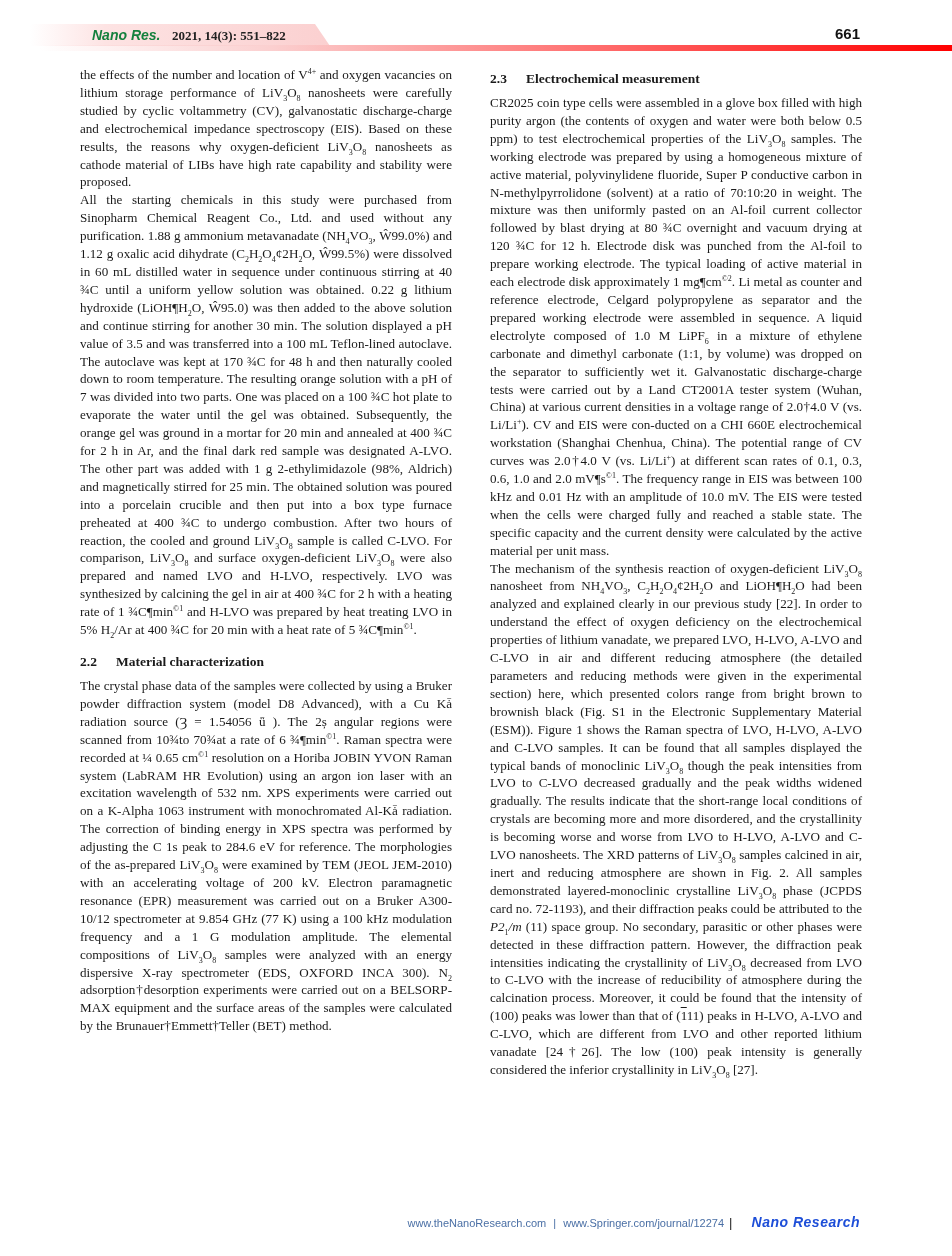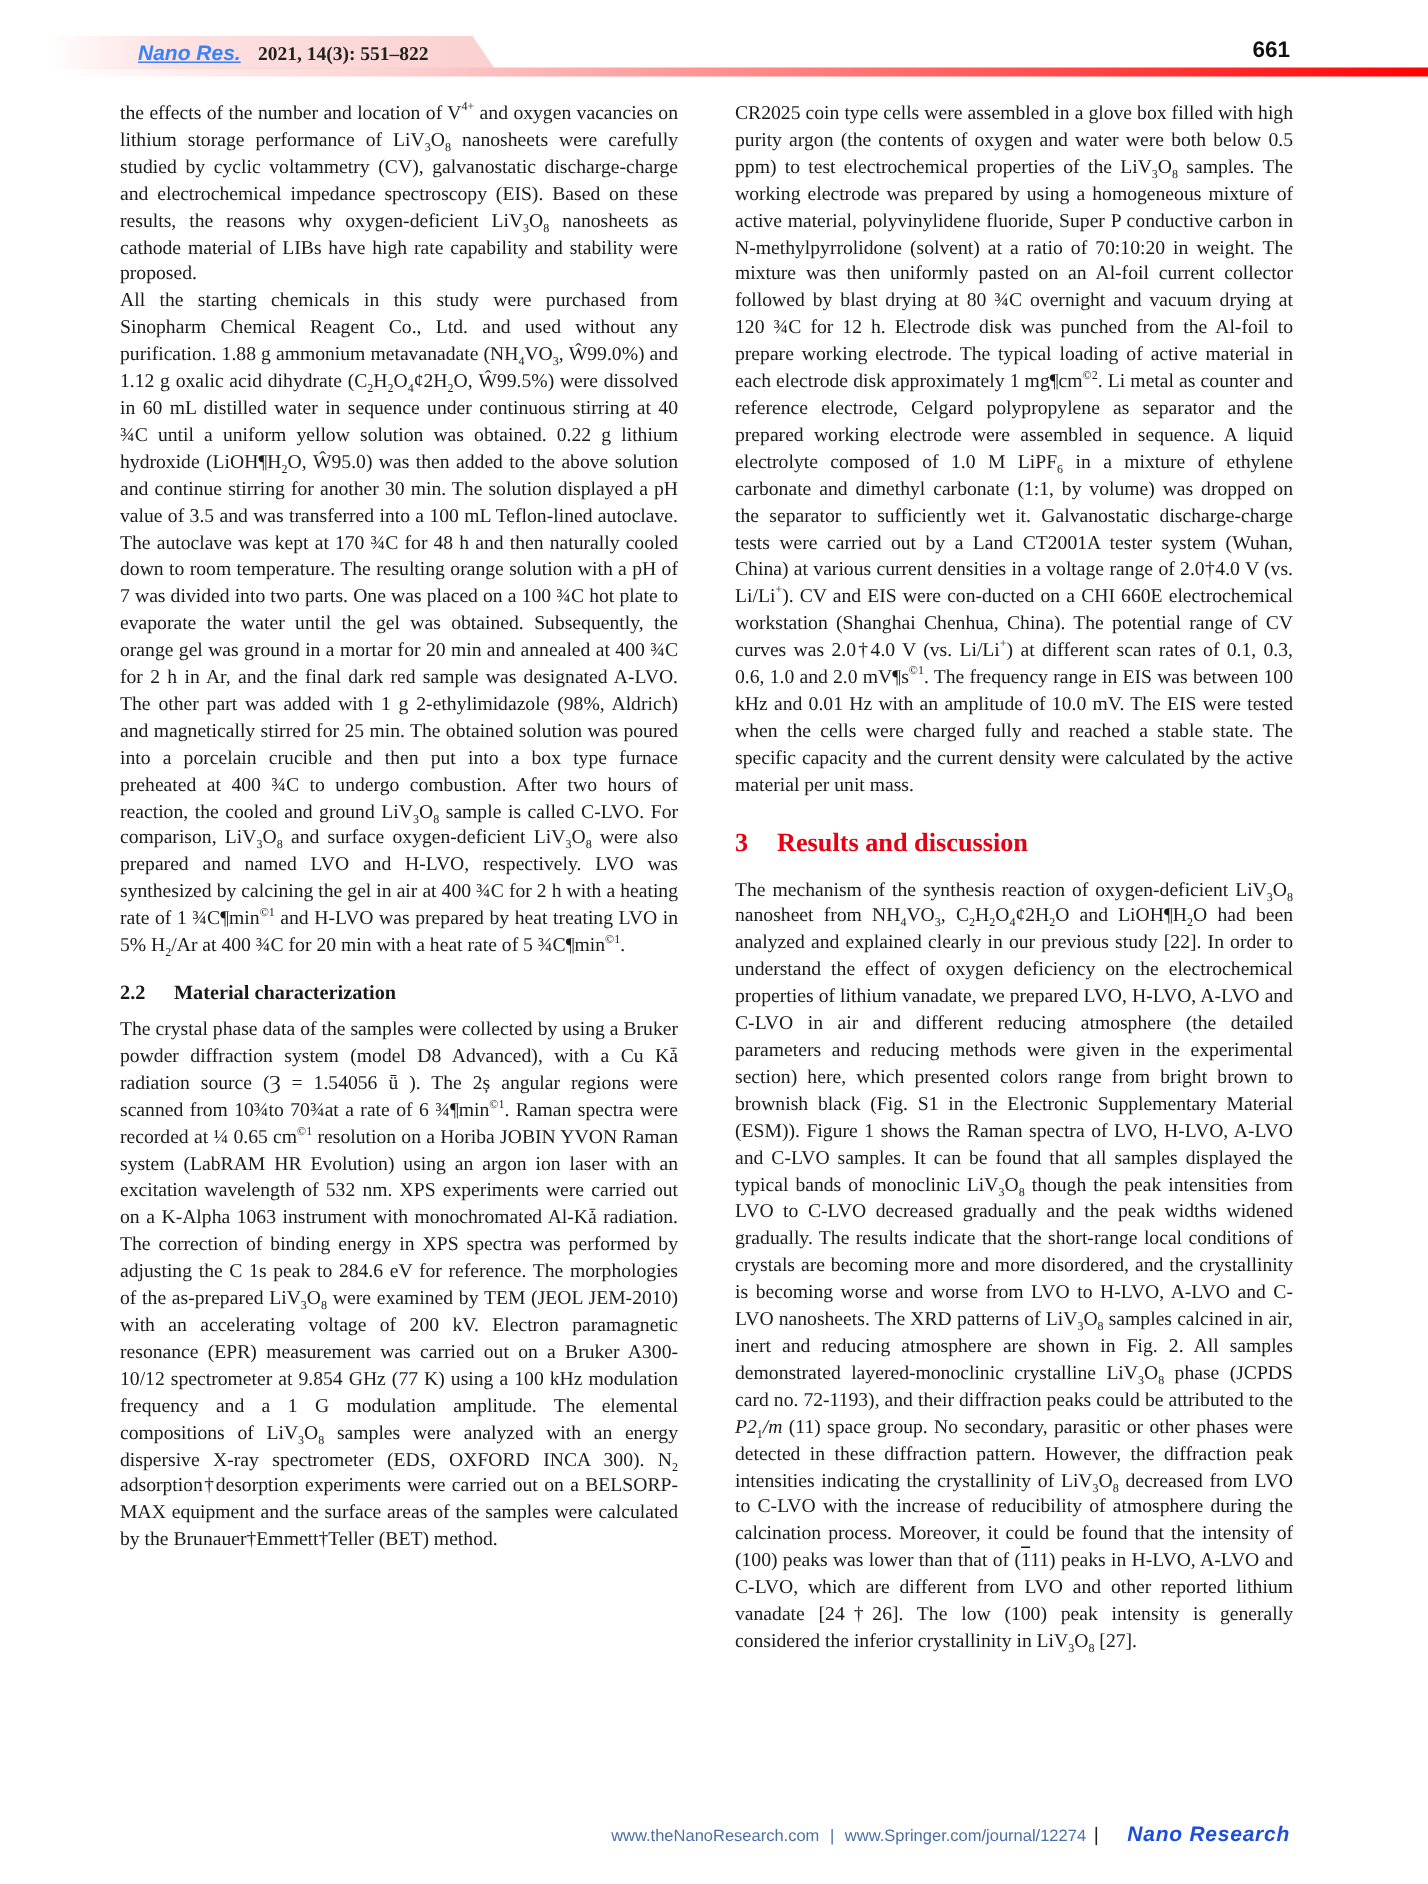--- a/index.html
+++ b/index.html
@@ -4,21 +4,21 @@
 <style>
   html, body { margin: 0; padding: 0; background: #ffffff; }
   body { width: 952px; height: 1256px; position: relative; overflow: hidden; font-family: "Liberation Serif", "DejaVu Serif", serif; color: #1a1a1a; }
 
   .header { position: absolute; left: 0; top: 0; width: 952px; height: 56px; }
   .header-tab { position: absolute; left: 30px; top: 24px; width: 300px; height: 22px;
     background: linear-gradient(90deg, rgba(255,255,255,0) 0%, #fde3e3 25%, #fbd0d0 100%);
     clip-path: polygon(0 0, 95% 0, 100% 100%, 0 100%); }
   .header-bar { position: absolute; left: 40px; top: 45px; width: 912px; height: 6px;
     background: linear-gradient(90deg, rgba(255,255,255,0) 0%, #fbd0d0 25%, #ff7070 60%, #ff0000 100%); }
-  .header-journal { position: absolute; left: 92px; top: 27px; font-family: "Liberation Sans", sans-serif; font-style: italic; font-weight: bold; font-size: 14px; color: #3b82f6; text-decoration: underline; }
+  .header-journal { position: absolute; left: 92px; top: 27px; font-family: "Liberation Sans", sans-serif; font-style: italic; font-weight: bold; font-size: 14px; color: #15803d; }
   .header-citation { position: absolute; left: 172px; top: 28px; font-family: "Liberation Serif", serif; font-weight: bold; font-size: 13px; color: #222; }
   .header-page { position: absolute; right: 92px; top: 25px; font-family: "Liberation Sans", sans-serif; font-weight: bold; font-size: 15px; color: #111; }
 
   .col { position: absolute; top: 66px; width: 372px; font-size: 13.1px; line-height: 17.9px; text-align: justify; }
   .col-left { left: 80px; }
   .col-right { left: 490px; }
 
   .col p { margin: 0; }
   .sec { color: #e60012; font-weight: bold; font-size: 17.5px; margin: 18px 0 12px 0; line-height: 22px; }
   .sec .num { display: inline-block; width: 28px; }
@@ -50,23 +50,23 @@
   <p><span>the effects of the number and location of V</span><sup>4+</sup><span> and oxygen vacancies on lithium storage performance of LiV</span><sub>3</sub><span>O</span><sub>8</sub><span> nanosheets were carefully studied by cyclic voltammetry (CV), galvanostatic discharge-charge and electrochemical impedance spectroscopy (EIS). Based on these results, the reasons why oxygen-deficient LiV</span><sub>3</sub><span>O</span><sub>8</sub><span> nanosheets as cathode material of LIBs have high rate capability and stability were proposed.</span></p>
 
 
   <p><span>All the starting chemicals in this study were purchased from Sinopharm Chemical Reagent Co., Ltd. and used without any purification. 1.88 g ammonium metavanadate (NH</span><sub>4</sub><span>VO</span><sub>3</sub><span>, Ŵ99.0%) and 1.12 g oxalic acid dihydrate (C</span><sub>2</sub><span>H</span><sub>2</sub><span>O</span><sub>4</sub><span>ȼ2H</span><sub>2</sub><span>O, Ŵ99.5%) were dissolved in 60 mL distilled water in sequence under continuous stirring at 40 ¾C until a uniform yellow solution was obtained. 0.22 g lithium hydroxide (LiOH¶H</span><sub>2</sub><span>O, Ŵ95.0) was then added to the above solution and continue stirring for another 30 min. The solution displayed a pH value of 3.5 and was transferred into a 100 mL Teflon-lined autoclave. The autoclave was kept at 170 ¾C for 48 h and then naturally cooled down to room temperature. The resulting orange solution with a pH of 7 was divided into two parts. One was placed on a 100 ¾C hot plate to evaporate the water until the gel was obtained. Subsequently, the orange gel was ground in a mortar for 20 min and annealed at 400 ¾C for 2 h in Ar, and the final dark red sample was designated A-LVO. The other part was added with 1 g 2-ethylimidazole (98%, Aldrich) and magnetically stirred for 25 min. The obtained solution was poured into a porcelain crucible and then put into a box type furnace preheated at 400 ¾C to undergo combustion. After two hours of reaction, the cooled and ground LiV</span><sub>3</sub><span>O</span><sub>8</sub><span> sample is called C-LVO. For comparison, LiV</span><sub>3</sub><span>O</span><sub>8</sub><span> and surface oxygen-deficient LiV</span><sub>3</sub><span>O</span><sub>8</sub><span> were also prepared and named LVO and H-LVO, respectively. LVO was synthesized by calcining the gel in air at 400 ¾C for 2 h with a heating rate of 1 ¾C¶min</span><sup>©1</sup><span> and H-LVO was prepared by heat treating LVO in 5% H</span><sub>2</sub><span>/Ar at 400 ¾C for 20 min with a heat rate of 5 ¾C¶min</span><sup>©1</sup><span>.</span></p>
 
   <div class="subsec" style="margin-top:14px"><span class="num">2.2</span><span>Material characterization</span></div>
   <p><span>The crystal phase data of the samples were collected by using a Bruker powder diffraction system (model D8 Advanced), with a Cu Kǡ radiation source (Ȝ = 1.54056 ǖ ). The 2ș angular regions were scanned from 10¾to 70¾at a rate of 6 ¾¶min</span><sup>©1</sup><span>. Raman spectra were recorded at ¼ 0.65 cm</span><sup>©1</sup><span> resolution on a Horiba JOBIN YVON Raman system (LabRAM HR Evolution) using an argon ion laser with an excitation wavelength of 532 nm. XPS experiments were carried out on a K-Alpha 1063 instrument with monochromated Al-Kǡ radiation. The correction of binding energy in XPS spectra was performed by adjusting the C 1s peak to 284.6 eV for reference. The morphologies of the as-prepared LiV</span><sub>3</sub><span>O</span><sub>8</sub><span> were examined by TEM (JEOL JEM-2010) with an accelerating voltage of 200 kV. Electron paramagnetic resonance (EPR) measurement was carried out on a Bruker A300-10/12 spectrometer at 9.854 GHz (77 K) using a 100 kHz modulation frequency and a 1 G modulation amplitude. The elemental compositions of LiV</span><sub>3</sub><span>O</span><sub>8</sub><span> samples were analyzed with an energy dispersive X-ray spectrometer (EDS, OXFORD INCA 300). N</span><sub>2</sub><span> adsorption†desorption experiments were carried out on a BELSORP-MAX equipment and the surface areas of the samples were calculated by the Brunauer†Emmett†Teller (BET) method.</span></p>
 </div>
 
 <div class="col col-right">
+  <div class="subsec first"><span class="num">2.3</span><span>Electrochemical measurement</span></div>
   <p><span>CR2025 coin type cells were assembled in a glove box filled with high purity argon (the contents of oxygen and water were both below 0.5 ppm) to test electrochemical properties of the LiV</span><sub>3</sub><span>O</span><sub>8</sub><span> samples. The working electrode was prepared by using a homogeneous mixture of active material, polyvinylidene fluoride, Super P conductive carbon in N-methylpyrrolidone (solvent) at a ratio of 70:10:20 in weight. The mixture was then uniformly pasted on an Al-foil current collector followed by blast drying at 80 ¾C overnight and vacuum drying at 120 ¾C for 12 h. Electrode disk was punched from the Al-foil to prepare working electrode. The typical loading of active material in each electrode disk approximately 1 mg¶cm</span><sup>©2</sup><span>. Li metal as counter and reference electrode, Celgard polypropylene as separator and the prepared working electrode were assembled in sequence. A liquid electrolyte composed of 1.0 M LiPF</span><sub>6</sub><span> in a mixture of ethylene carbonate and dimethyl carbonate (1:1, by volume) was dropped on the separator to sufficiently wet it. Galvanostatic discharge-charge tests were carried out by a Land CT2001A tester system (Wuhan, China) at various current densities in a voltage range of 2.0†4.0 V (vs. Li/Li</span><sup>+</sup><span>). CV and EIS were con-ducted on a CHI 660E electrochemical workstation (Shanghai Chenhua, China). The potential range of CV curves was 2.0†4.0 V (vs. Li/Li</span><sup>+</sup><span>) at different scan rates of 0.1, 0.3, 0.6, 1.0 and 2.0 mV¶s</span><sup>©1</sup><span>. The frequency range in EIS was between 100 kHz and 0.01 Hz with an amplitude of 10.0 mV. The EIS were tested when the cells were charged fully and reached a stable state. The specific capacity and the current density were calculated by the active material per unit mass.</span></p>
 
-  <div class="sec"><span class="num">3</span><span>Results and discussion</span></div>
   <p><span>The mechanism of the synthesis reaction of oxygen-deficient LiV</span><sub>3</sub><span>O</span><sub>8</sub><span> nanosheet from NH</span><sub>4</sub><span>VO</span><sub>3</sub><span>, C</span><sub>2</sub><span>H</span><sub>2</sub><span>O</span><sub>4</sub><span>ȼ2H</span><sub>2</sub><span>O and LiOH¶H</span><sub>2</sub><span>O had been analyzed and explained clearly in our previous study [22]. In order to understand the effect of oxygen deficiency on the electrochemical properties of lithium vanadate, we prepared LVO, H-LVO, A-LVO and C-LVO in air and different reducing atmosphere (the detailed parameters and reducing methods were given in the experimental section) here, which presented colors range from bright brown to brownish black (Fig. S1 in the Electronic Supplementary Material (ESM)). Figure 1 shows the Raman spectra of LVO, H-LVO, A-LVO and C-LVO samples. It can be found that all samples displayed the typical bands of monoclinic LiV</span><sub>3</sub><span>O</span><sub>8</sub><span> though the peak intensities from LVO to C-LVO decreased gradually and the peak widths widened gradually. The results indicate that the short-range local conditions of crystals are becoming more and more disordered, and the crystallinity is becoming worse and worse from LVO to H-LVO, A-LVO and C-LVO nanosheets. The XRD patterns of LiV</span><sub>3</sub><span>O</span><sub>8</sub><span> samples calcined in air, inert and reducing atmosphere are shown in Fig. 2. All samples demonstrated layered-monoclinic crystalline LiV</span><sub>3</sub><span>O</span><sub>8</sub><span> phase (JCPDS card no. 72-1193), and their diffraction peaks could be attributed to the </span><span class="ital">P</span><span class="ital">2</span><sub>1</sub><span class="ital">/m</span><span> (11) space group. No secondary, parasitic or other phases were detected in these diffraction pattern. However, the diffraction peak intensities indicating the crystallinity of LiV</span><sub>3</sub><span>O</span><sub>8</sub><span> decreased from LVO to C-LVO with the increase of reducibility of atmosphere during the calcination process. Moreover, it could be found that the intensity of (100) peaks was lower than that of (</span><span class="overline">1</span><span>11) peaks in H-LVO, A-LVO and C-LVO, which are different from LVO and other reported lithium vanadate [24†26]. The low (100) peak intensity is generally considered the inferior crystallinity in LiV</span><sub>3</sub><span>O</span><sub>8</sub><span> [27].</span></p>
 </div>
 
 <div class="footer">
   <span>www.theNanoResearch.com</span>
   <span class="sep">|</span>
   <span>www.Springer.com/journal/12274</span>
   <span class="bar">|</span>
   <span class="brand">Nano  Research</span>
 </div>

